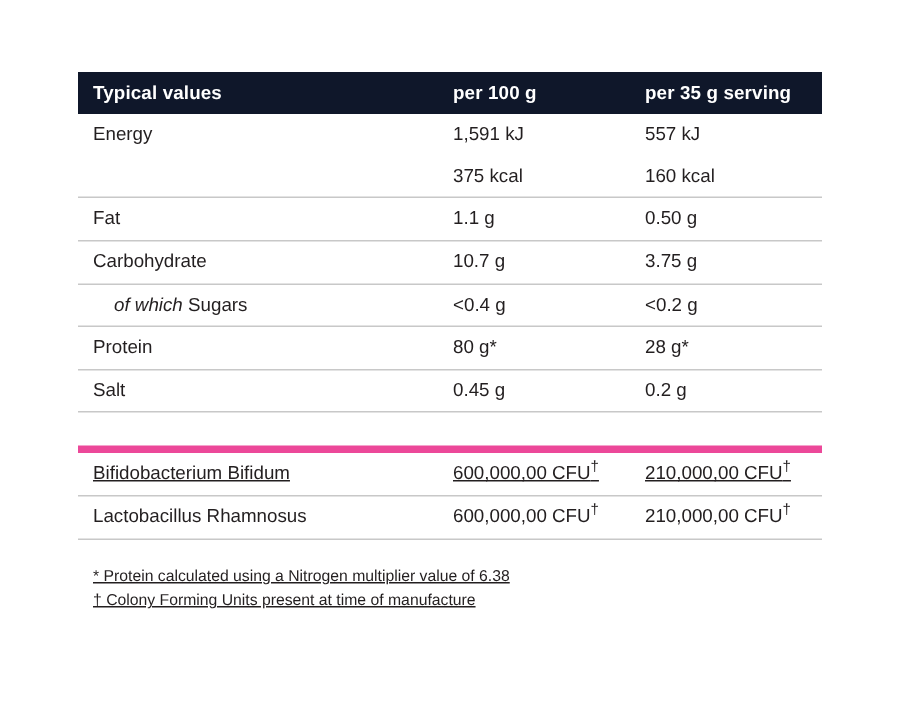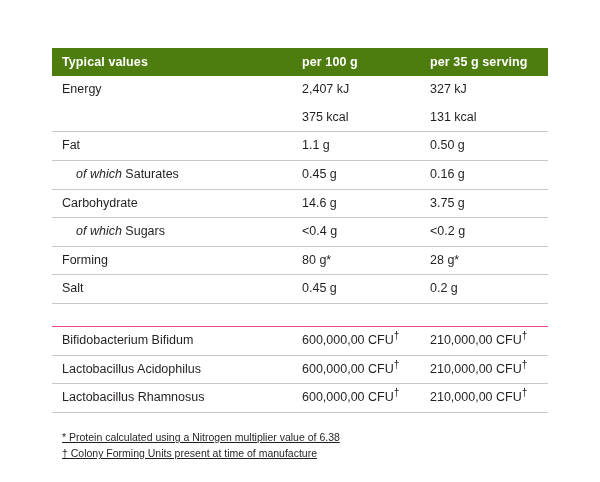--- a/index.html
+++ b/index.html
@@ -25,21 +25,21 @@
     width: 496px;
     border-collapse: collapse;
     table-layout: fixed;
     font-size: 12.5px;
   }
   table.nutrition col.c-label { width: 242px; }
   table.nutrition col.c-100 { width: 128px; }
   table.nutrition col.c-serv { width: 126px; }
 
   thead th {
-    background: #4d7c0f;
+    background: #0f172a;
     color: #ffffff;
     font-size: 12.5px;
     font-weight: bold;
     text-align: left;
     padding: 7px 8px 7px 8px;
     border: none;
     letter-spacing: 0.1px;
   }
   thead th.first { padding-left: 10px; }
 
@@ -51,21 +51,21 @@
   }
   tbody tr.no-rule td { border-bottom: none; }
   tbody td.label { padding-left: 10px; }
   tbody td.indent { padding-left: 24px; }
   tbody td.indent .italic { font-style: italic; }
   tbody tr.spacer td {
     border-bottom: none;
     height: 22px;
     padding: 0;
   }
-  tbody tr.top-rule td { border-top: 1px solid #ec4899; }
+  tbody tr.top-rule td { border-top: 5px solid #ec4899; text-decoration: underline; }
 
   sup.dag {
     font-size: 10px;
     vertical-align: super;
     line-height: 0;
   }
 
   .footnotes {
     margin-top: 16px;
     padding-left: 10px;
@@ -90,57 +90,52 @@
       <tr>
         <th class="first">Typical values</th>
         <th>per 100 g</th>
         <th>per 35 g serving</th>
       </tr>
     </thead>
     <tbody>
 
       <tr class="no-rule">
         <td class="label">Energy</td>
-        <td>2,407 kJ</td>
-        <td>327 kJ</td>
+        <td>1,591 kJ</td>
+        <td>557 kJ</td>
       </tr>
 
       <tr>
         <td class="label"></td>
         <td>375  kcal</td>
-        <td>131 kcal</td>
+        <td>160 kcal</td>
       </tr>
 
       <tr>
         <td class="label">Fat</td>
         <td>1.1 g</td>
         <td>0.50 g</td>
       </tr>
 
-      <tr>
-        <td class="indent"><span class="italic">of which</span> <span>Saturates</span></td>
-        <td>0.45 g</td>
-        <td>0.16 g</td>
-      </tr>
 
       <tr>
         <td class="label">Carbohydrate</td>
-        <td>14.6 g</td>
+        <td>10.7 g</td>
         <td>3.75 g</td>
       </tr>
 
       <tr>
         <td class="indent"><span class="italic">of which</span> <span>Sugars</span></td>
         <td>&lt;0.4 g</td>
         <td>&lt;0.2 g</td>
       </tr>
 
 
       <tr>
-        <td class="label">Forming</td>
+        <td class="label">Protein</td>
         <td>80 g*</td>
         <td>28 g*</td>
       </tr>
 
       <tr>
         <td class="label">Salt</td>
         <td>0.45 g</td>
         <td>0.2 g</td>
       </tr>
 
@@ -149,25 +144,20 @@
         <td></td>
         <td></td>
       </tr>
 
       <tr class="top-rule">
         <td class="label">Bifidobacterium Bifidum</td>
         <td><span>600,000,00 CFU</span><sup class="dag">†</sup></td>
         <td><span>210,000,00 CFU</span><sup class="dag">†</sup></td>
       </tr>
 
-      <tr>
-        <td class="label">Lactobacillus Acidophilus</td>
-        <td><span>600,000,00 CFU</span><sup class="dag">†</sup></td>
-        <td><span>210,000,00 CFU</span><sup class="dag">†</sup></td>
-      </tr>
 
       <tr>
         <td class="label">Lactobacillus Rhamnosus</td>
         <td><span>600,000,00 CFU</span><sup class="dag">†</sup></td>
         <td><span>210,000,00 CFU</span><sup class="dag">†</sup></td>
       </tr>
 
     </tbody>
   </table>
 

